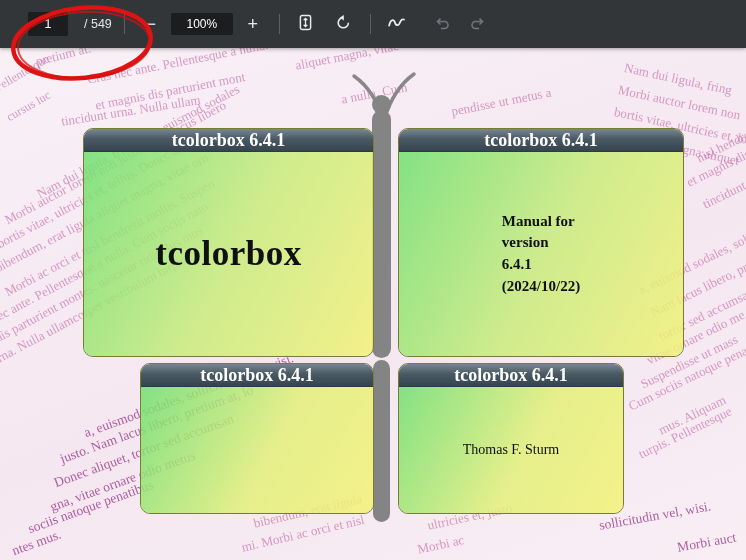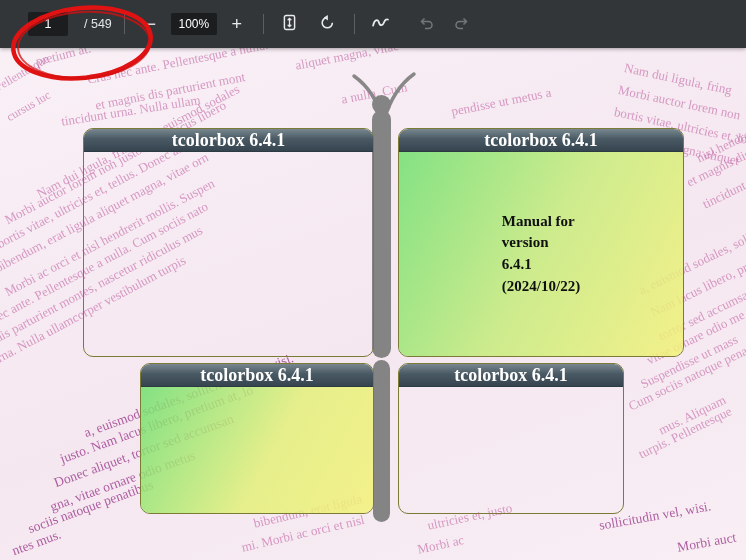--- a/index.html
+++ b/index.html
@@ -23,21 +23,21 @@
   .tb-sep{width:1px;height:20px;background:#5c6064;margin:0 12px;flex:0 0 auto;}
   .tb-btn{
     width:28px;height:28px;display:flex;align-items:center;justify-content:center;
     background:none;border:none;color:#e8eaed;font-size:18px;line-height:1;
     cursor:pointer;border-radius:50%;padding:0;flex:0 0 auto;
   }
   .tb-btn.disabled{color:#73777b;cursor:default;}
   .zoom-box{
     min-width:38px;height:22px;background:#1b1d1f;border-radius:2px;color:#ffffff;
     font-size:12px;display:flex;align-items:center;justify-content:center;
-    padding:0 4px;margin:0 6px;cursor:text;
+    padding:0 12px;margin:0 6px;cursor:text;
   }
 
   
   .pdf-page{
     position:absolute;top:48px;left:0;width:746px;height:512px;overflow:hidden;
     background:linear-gradient(160deg,#f9f0f6 0%,#f5e7f0 55%,#f8eef4 100%);
   }
   .frag{
     position:absolute;font-family:"Liberation Serif",serif;font-size:13px;
     color:rgba(193,100,165,0.62);white-space:nowrap;transform-origin:0 0;z-index:1;
@@ -206,20 +206,23 @@
   <svg class="antennae" width="90" height="56" viewBox="0 0 90 56">
     <path d="M44,52 C40,34 30,18 16,8" stroke="#888888" stroke-width="3.5" fill="none" stroke-linecap="round"></path>
     <path d="M46,52 C52,32 62,16 76,6" stroke="#888888" stroke-width="3.5" fill="none" stroke-linecap="round"></path>
   </svg>
   <div class="butterfly-part head"></div>
   <div class="butterfly-part thorax"></div>
   <div class="butterfly-part abdomen"></div>
 
   <div class="tcb-box" id="box-tl">
     <div class="tcb-title">tcolorbox 6.4.1</div>
+    <div class="tcb-body">
+      <span class="big-title-text">tcolorbox</span>
+    </div>
   </div>
 
   <div class="tcb-box" id="box-tr">
     <div class="tcb-title">tcolorbox 6.4.1</div>
     <div class="tcb-body">
       <span class="multiline">Manual for
 version
 6.4.1
 (2024/10/22)</span>
     </div>
@@ -227,19 +230,22 @@
 
   <div class="tcb-box" id="box-bl">
     <div class="tcb-title">tcolorbox 6.4.1</div>
     <div class="tcb-body small-grad">
       <span></span>
     </div>
   </div>
 
   <div class="tcb-box" id="box-br">
     <div class="tcb-title">tcolorbox 6.4.1</div>
+    <div class="tcb-body small-grad">
+      <span class="author-text">Thomas F. Sturm</span>
+    </div>
   </div>
 </div>
 
 <svg class="annotation" width="164" height="90" viewBox="0 0 164 90">
   <ellipse cx="80" cy="41" rx="69" ry="35" transform="rotate(-6 80 41)" fill="none" stroke="#e01212" stroke-width="4.5"></ellipse>
   <ellipse cx="82" cy="43" rx="66" ry="33" transform="rotate(-3 82 43)" fill="none" stroke="#d41010" stroke-width="2" opacity="0.75"></ellipse>
 </svg>
 
 </body></html>

